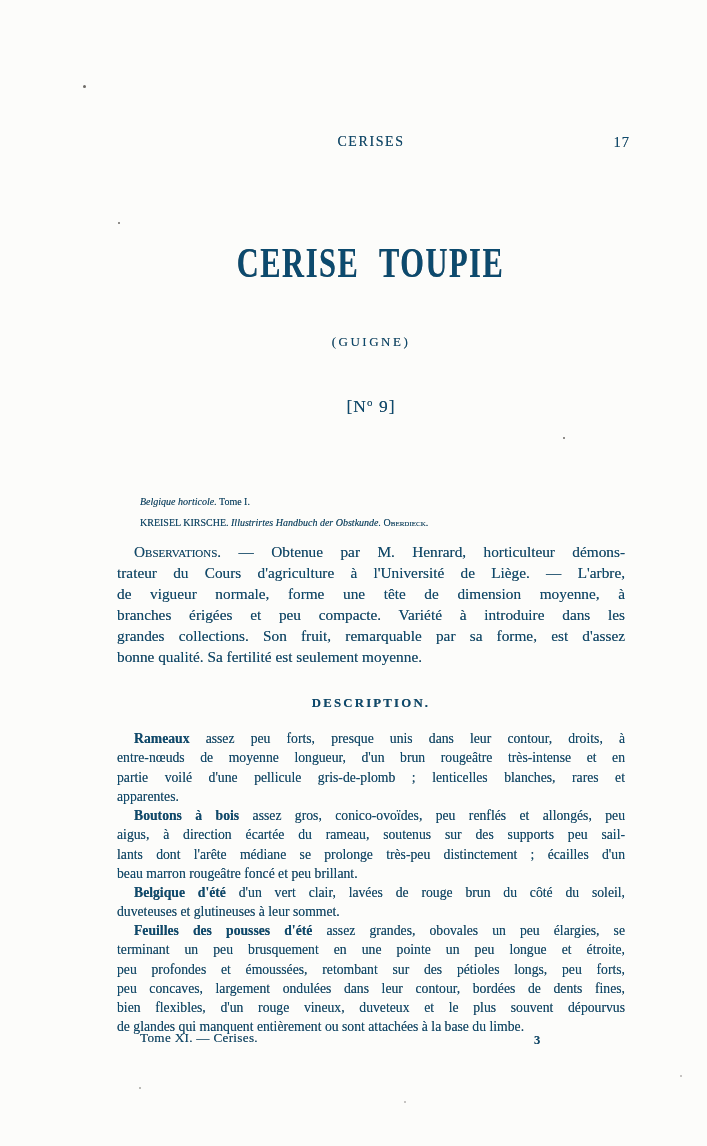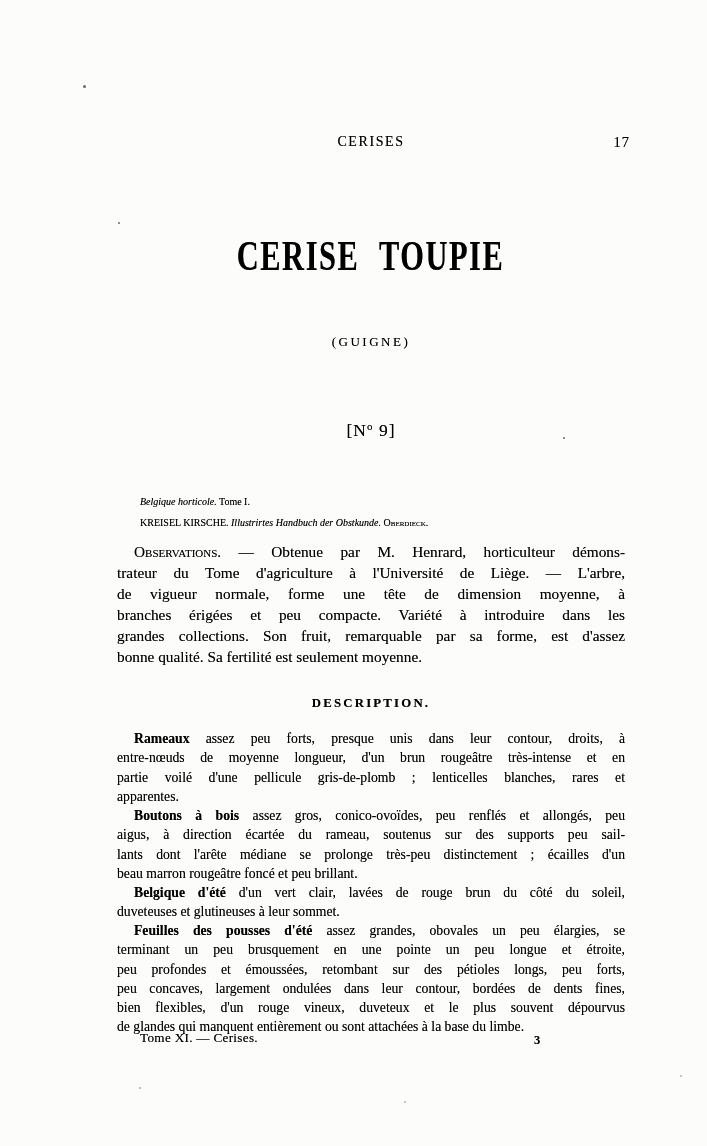--- a/index.html
+++ b/index.html
@@ -1,43 +1,43 @@
 <!DOCTYPE html>
 <html lang="fr"><head>
 <meta charset="utf-8">
 <style>
   html,body{margin:0;padding:0;background:#e9e9e7;}
   .page{
     position:relative;
     width:707px;height:1146px;
     margin:0 auto;
     background:#fcfcfa;
-    color:#000000;
+    color:#0c4a6e;
     font-family:"Liberation Serif","DejaVu Serif",serif;
     overflow:hidden;
     text-shadow:0 0 .45px rgba(33,30,28,.55);
   }
   .col{position:absolute;left:117px;width:508px;}
   .centered{text-align:center;}
 
   
   .running-head{top:134px;font-size:14px;letter-spacing:1.6px;}
   .pagenum-tr{position:absolute;top:134px;right:77px;font-size:14.5px;letter-spacing:1px;}
 
   
-  .title-wrap{top:231px;}
+  .title-wrap{top:238px;}
   .title-inner{
     display:inline-block;
     font-size:39px;font-weight:bold;
     letter-spacing:2px;word-spacing:14px;
     transform:scale(.78,1.07);transform-origin:center top;
     white-space:nowrap;
   }
   .subtitle{top:334px;font-size:13px;letter-spacing:2.5px;}
-  .number-line{top:396px;font-size:17.5px;letter-spacing:1px;margin-top:24px;}
+  .number-line{top:396px;font-size:17.5px;letter-spacing:1px;}
   .number-line sup{font-size:11px;vertical-align:6px;}
 
   
   .refs{position:absolute;left:140px;top:491px;font-size:10px;line-height:21px;white-space:nowrap;}
   .it{font-style:italic;}
   .sc{font-variant:small-caps;}
 
   
   .obs{top:541px;font-size:15.3px;}
   .obs .jline{height:21px;line-height:21px;}
@@ -87,21 +87,21 @@
 
   <div class="col centered number-line"><span>[N</span><sup>o</sup><span> 9]</span></div>
 
   <div class="refs">
     <div><span class="it">Belgique horticole.</span><span> Tome I.</span></div>
     <div><span>KREISEL KIRSCHE. </span><span class="it">Illustrirtes Handbuch der Obstkunde.</span><span class="sc"> Oberdieck.</span></div>
   </div>
 
   <div class="col obs">
     <div class="jline indent"><span class="sc">Observations.</span><span> — Obtenue par M. Henrard, horticulteur démons-</span></div>
-    <div class="jline">trateur du Tome d'agriculture à l'Université de Liège. — L'arbre,</div>
+    <div class="jline">trateur du Cours d'agriculture à l'Université de Liège. — L'arbre,</div>
     <div class="jline">de vigueur normale, forme une tête de dimension moyenne, à</div>
     <div class="jline">branches érigées et peu compacte. Variété à introduire dans les</div>
     <div class="jline">grandes collections. Son fruit, remarquable par sa forme, est d'assez</div>
     <div class="jline last">bonne qualité. Sa fertilité est seulement moyenne.</div>
   </div>
 
   <div class="col centered desc-heading">DESCRIPTION.</div>
 
   <div class="col desc-para rameaux">
     <div class="jline indent"><span class="lead-b">Rameaux</span><span> assez peu forts, presque unis dans leur contour, droits, à</span></div>

